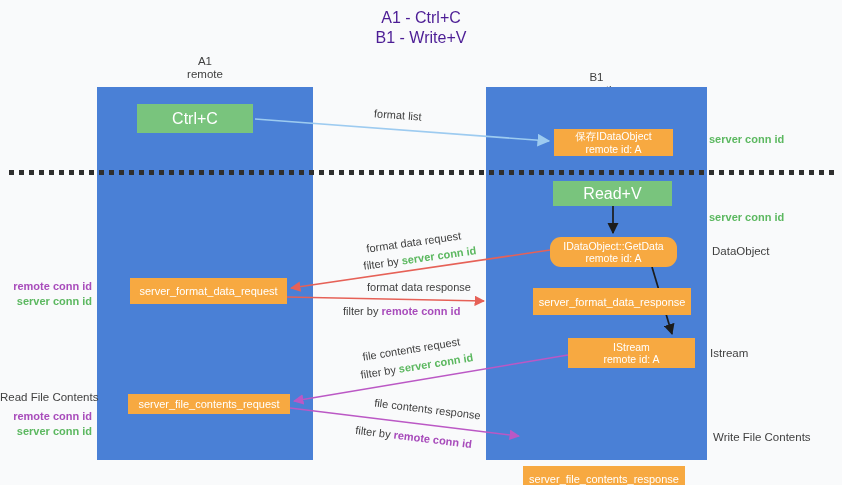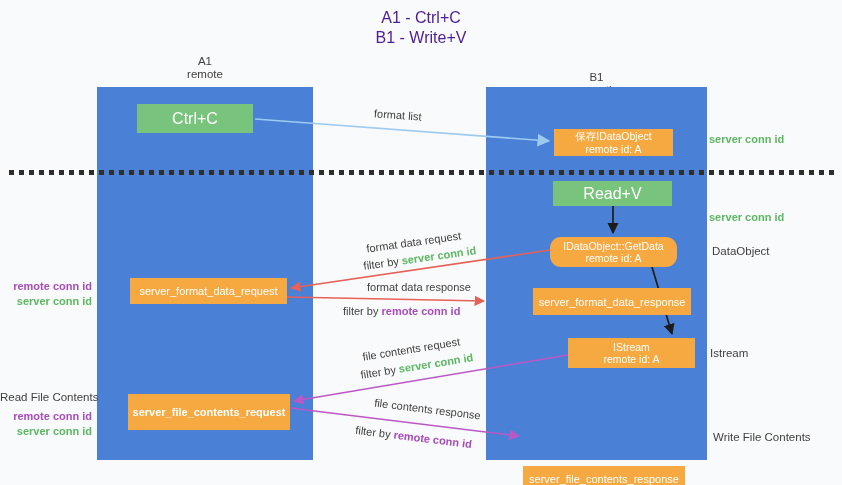--- a/index.html
+++ b/index.html
@@ -108,21 +108,21 @@
 
   <div class="abs box orange-box" style="left:488px; top:288px; width:158px; height:27px;margin-left:45px;">
     <span>server_format_data_response</span>
   </div>
 
   <div class="abs box orange-box two-line" style="left:568px; top:338px; width:127px; height:30px;">
     <span>IStream</span>
     <span>remote id: A</span>
   </div>
 
-  <div class="abs box orange-box" style="left:128px; top:394px; width:162px; height:36px;font-weight:bold;">
+  <div class="abs box orange-box" style="left:128px; top:394px; width:162px; height:20px;">
     <span>server_file_contents_request</span>
   </div>
 
   <div class="abs box orange-box" style="left:523px; top:426px; width:162px; height:25px;margin-top:40px;">
     <span>server_file_contents_response</span>
   </div>
 
   <div class="abs flow-label" style="left:374px; top:109px; transform:rotate(4deg);">format list</div>
 
   <div class="abs flow-label" style="left:366px; top:236px; transform:rotate(-8deg);">format data request</div>

